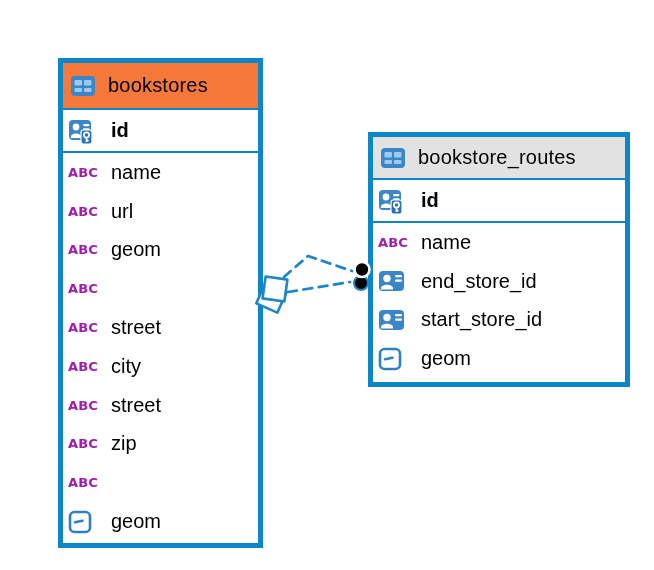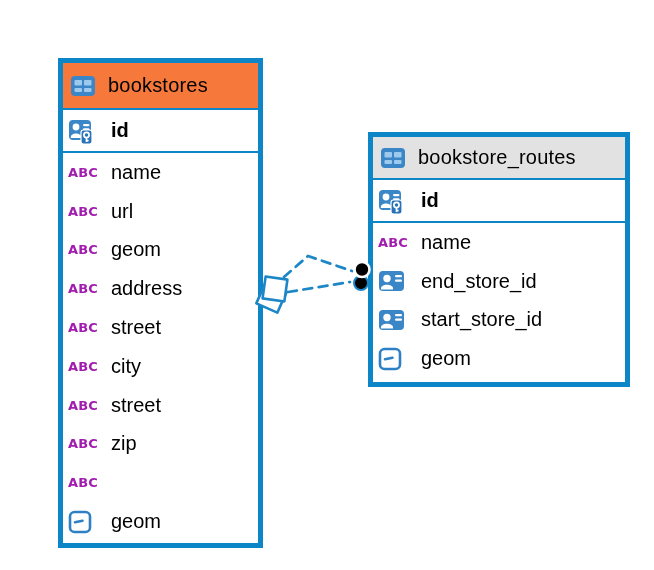--- a/index.html
+++ b/index.html
@@ -88,21 +88,20 @@
   <div class="row field">
     <span class="iconbox abc">ABC</span>
     <span class="label">url</span>
   </div>
   <div class="row field">
     <span class="iconbox abc">ABC</span>
     <span class="label">geom</span>
   </div>
   <div class="row field">
     <span class="iconbox abc">ABC</span>
-    <span class="label">address</span>
   </div>
   <div class="row field">
     <span class="iconbox abc">ABC</span>
     <span class="label">street</span>
   </div>
   <div class="row field">
     <span class="iconbox abc">ABC</span>
     <span class="label">city</span>
   </div>
   <div class="row field">

